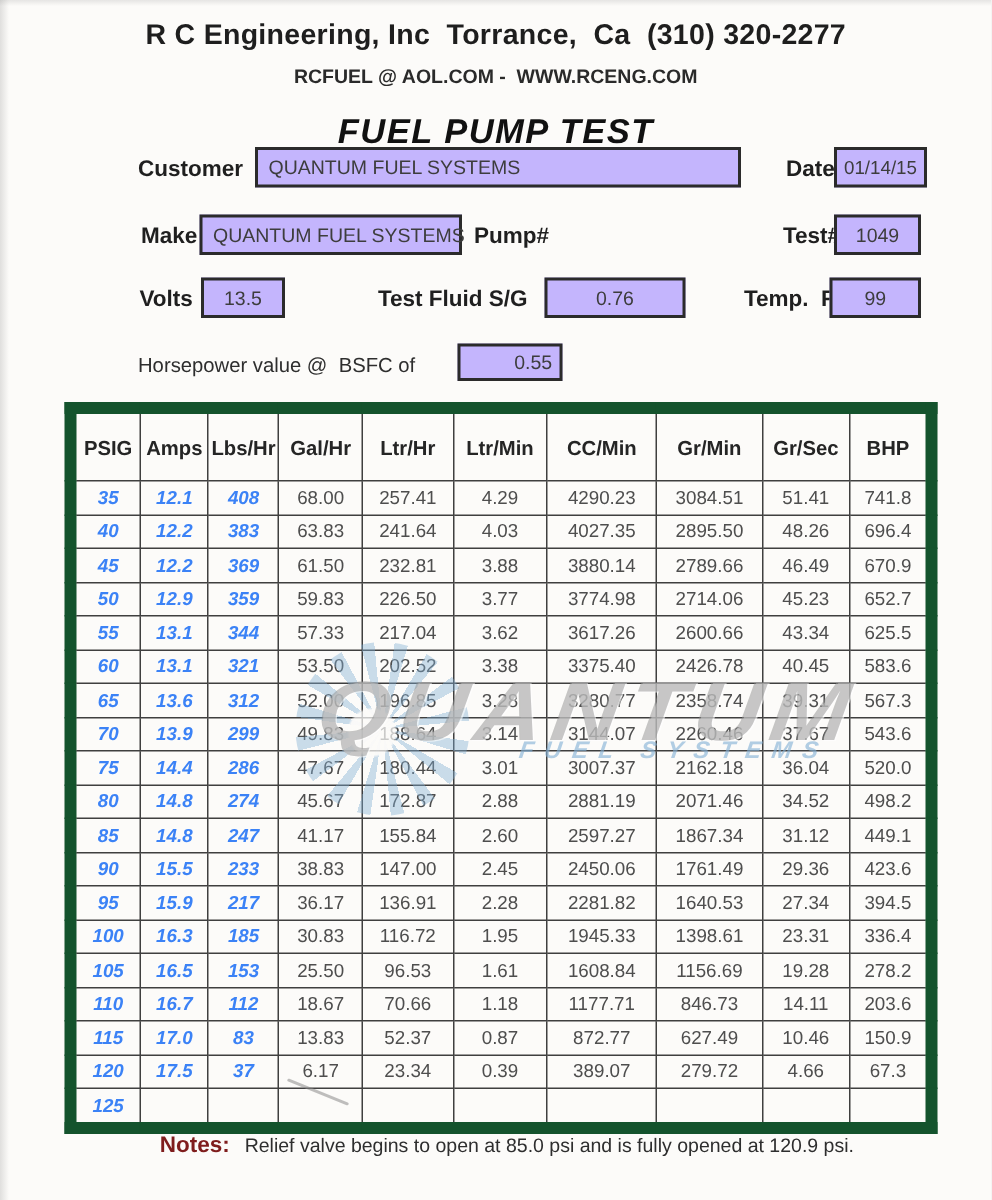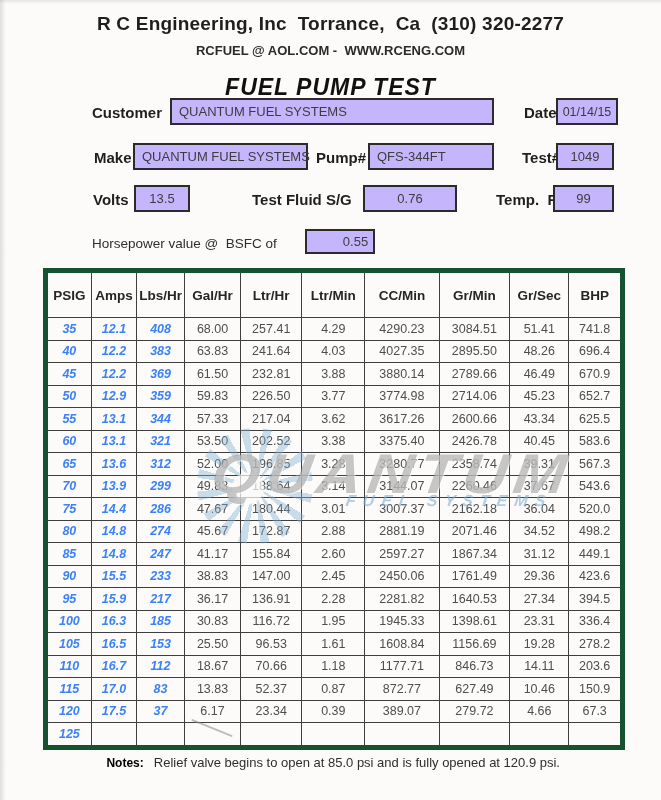--- a/index.html
+++ b/index.html
@@ -31,21 +31,21 @@
   .lbl{position:absolute;font-size:15px;font-weight:bold;color:#1f1f1f;white-space:pre;}
   .box{
     position:absolute;box-sizing:border-box;border:2px solid #2b2b2b;background:#c4b5fd;
     display:flex;align-items:center;justify-content:center;
     font-size:13px;color:#3d3d3d;height:27px;white-space:pre;
   }
   .box.left{justify-content:flex-start;padding-left:7px;}
   .hp-line{position:absolute;font-size:13.5px;color:#2e2e2e;white-space:pre;}
   
   .table-wrap{position:absolute;left:43px;top:268px;width:582px;}
-  table{border-collapse:collapse;width:100%;table-layout:fixed;border:5px solid #14532d;}
+  table{border-collapse:collapse;width:100%;table-layout:fixed;border:8px solid #14532d;}
   th,td{border:1.5px solid #3f3f3f;text-align:center;padding:0;overflow:hidden;}
   th{height:44px;font-size:13.5px;font-weight:bold;color:#252525;}
   td{height:21.5px;font-size:12.5px;color:#4e4e4e;}
   td.col0,td.col1,td.col2{font-weight:bold;color:#3b82f6;font-style:italic;}
   .col0{width:7.6%}.col1{width:7.9%}.col2{width:8.3%}.col3{width:9.8%}.col4{width:10.7%}
   .col5{width:11.0%}.col6{width:13.0%}.col7{width:12.4%}.col8{width:10.3%}.col9{width:9.0%}
   
   .watermark{position:absolute;left:0;top:0;width:661px;height:800px;pointer-events:none;}
   .wm-swirl{
     position:absolute;left:197px;top:428px;width:116px;height:116px;border-radius:50%;
@@ -65,42 +65,41 @@
     position:absolute;left:346px;top:492px;
     font-size:16px;font-weight:bold;font-style:italic;letter-spacing:7px;
     color:rgba(130,176,213,.62);
     transform:skewX(-8deg);
   }
   .artifact-line{
     position:absolute;left:190px;top:727px;width:44px;height:2px;background:#8a8a8a;
     transform:rotate(22deg);opacity:.55;border-radius:1px;
   }
   .notes{position:absolute;left:92px;top:740px;font-size:13px;color:#2e2e2e;white-space:pre;}
-  .notes .nlabel{font-weight:bold;margin-right:10px;font-size:12px;color:#000000;}
+  .notes .nlabel{font-weight:bold;margin-right:10px;font-size:15px;color:#7f1d1d;}
 </style>
 </head>
 <body>
 
 <div class="page">
   <div class="edge-noise"></div>
   <div class="top-noise"></div>
 
   <div class="company">R C Engineering, Inc  Torrance,  Ca  (310) 320-2277</div>
   <div class="contact">RCFUEL @ AOL.COM -  WWW.RCENG.COM</div>
   <div class="doc-title">FUEL PUMP TEST</div>
 
   <div class="lbl" style="left:92px;top:104px;">Customer</div>
   <div class="box left" style="left:170px;top:98px;width:324px;">QUANTUM FUEL SYSTEMS</div>
   <div class="lbl" style="left:524px;top:104px;">Date</div>
   <div class="box" style="left:556px;top:98px;width:62px;font-size:12.5px;">01/14/15</div>
 
   <div class="lbl" style="left:94px;top:149px;">Make</div>
   <div class="box left" style="left:133px;top:143px;width:175px;">QUANTUM FUEL SYSTEMS</div>
   <div class="lbl" style="left:316px;top:149px;">Pump#</div>
-  <div class="box left" style="left:368px;top:143px;width:126px;">QFS-344FT</div>
   <div class="lbl" style="left:522px;top:149px;">Test#</div>
   <div class="box" style="left:556px;top:143px;width:58px;">1049</div>
 
   <div class="lbl" style="left:93px;top:191px;">Volts</div>
   <div class="box" style="left:134px;top:185px;width:56px;">13.5</div>
   <div class="lbl" style="left:252px;top:191px;">Test Fluid S/G</div>
   <div class="box" style="left:363px;top:185px;width:94px;">0.76</div>
   <div class="lbl" style="left:496px;top:191px;">Temp.  F</div>
   <div class="box" style="left:553px;top:185px;width:61px;">99</div>
 

